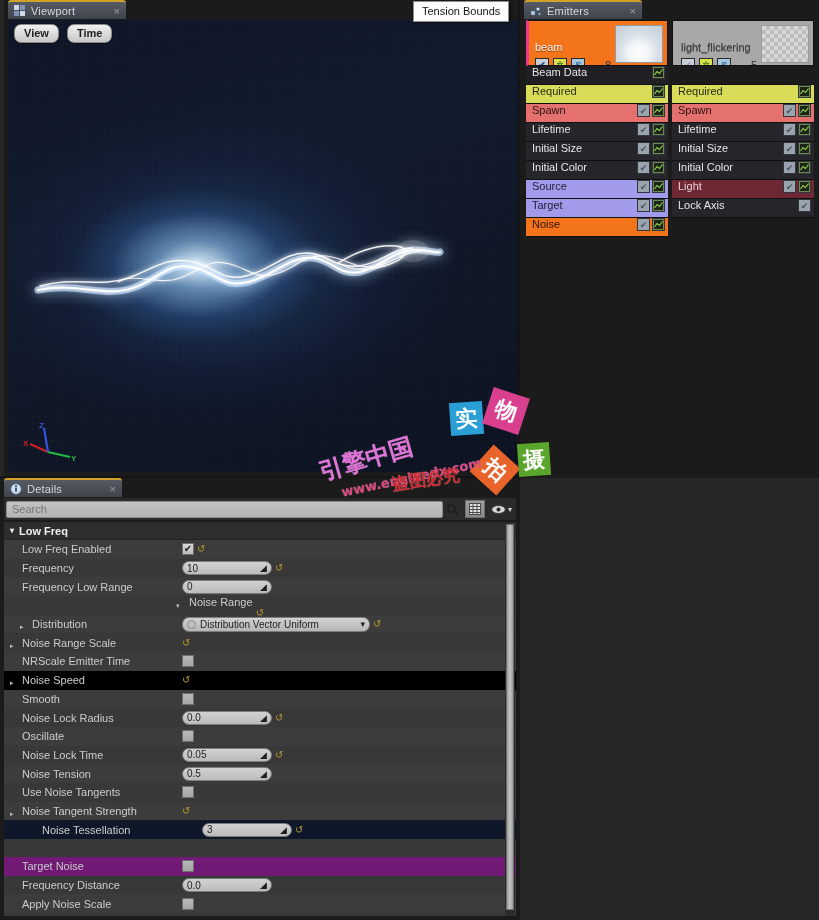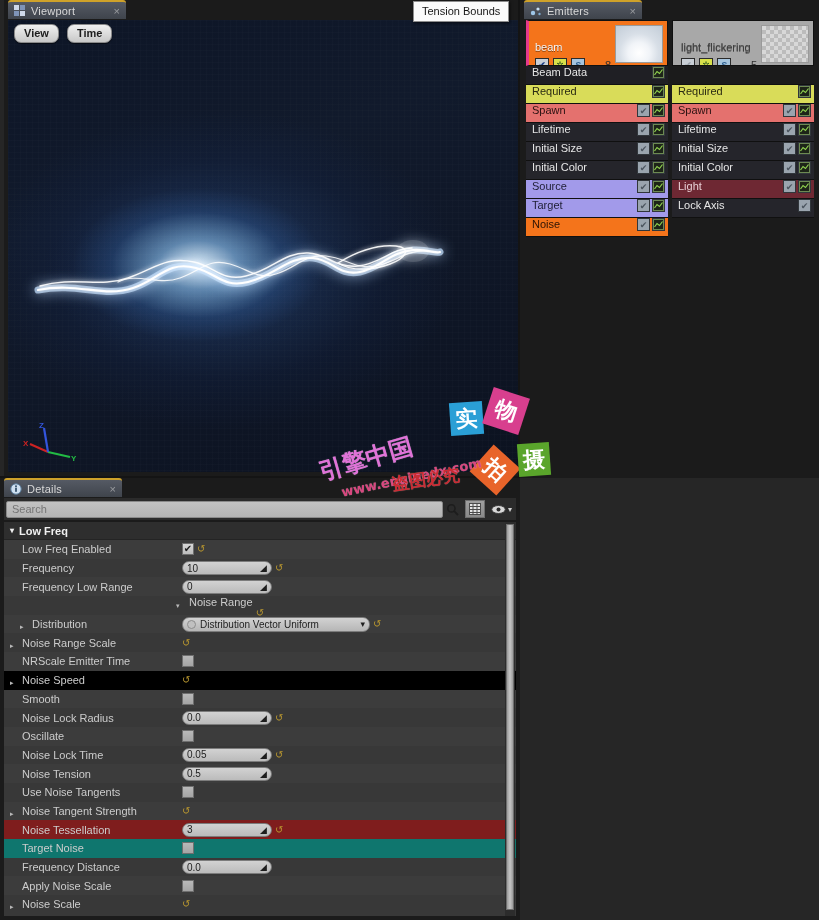--- a/index.html
+++ b/index.html
@@ -596,31 +596,31 @@
             <div class="prop-val">
               <span class="chk empty"></span>
             </div>
           </div>
           <div class="prop-row" style="background: rgb(60, 60, 60);">
             <div class="prop-label"><span class="tri closed">▸</span><span>Noise Tangent Strength</span></div>
             <div class="prop-val">
               <span class="revert">↺</span>
             </div>
           </div>
-          <div class="prop-row" style="background: #7f1d1d;">
+          <div class="prop-row" style="background: #0f172a; padding-left: 20px;">
             <div class="prop-label"><span>Noise Tessellation</span></div>
             <div class="prop-val">
               <span class="numfield">
                 <span>3</span>
                 <span class="spin">◢</span>
               </span>
               <span class="revert">↺</span>
             </div>
           </div>
-          <div class="prop-row" style="background: #0f766e;">
+          <div class="prop-row" style="background: #701a75; margin-top: 18px;">
             <div class="prop-label"><span>Target Noise</span></div>
             <div class="prop-val">
               <span class="chk empty"></span>
             </div>
           </div>
           <div class="prop-row" style="background: rgb(56, 56, 56);">
             <div class="prop-label"><span>Frequency Distance</span></div>
             <div class="prop-val">
               <span class="numfield">
                 <span>0.0</span>

